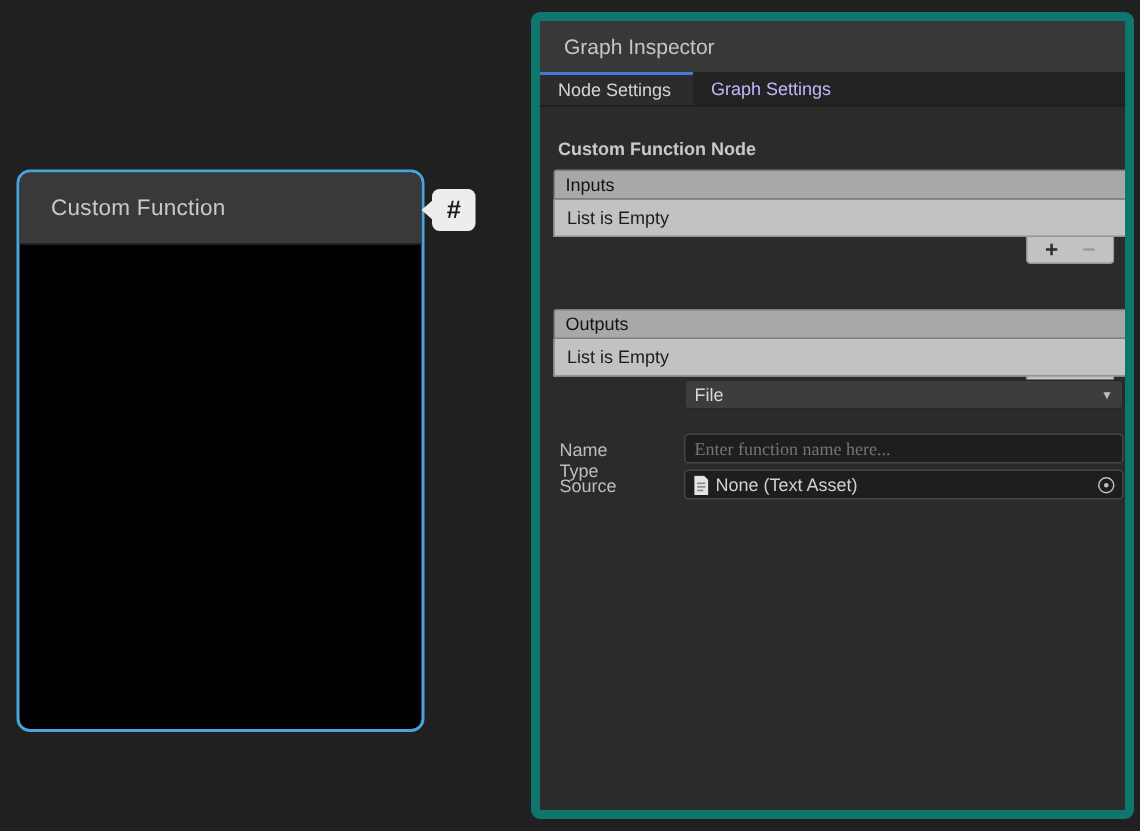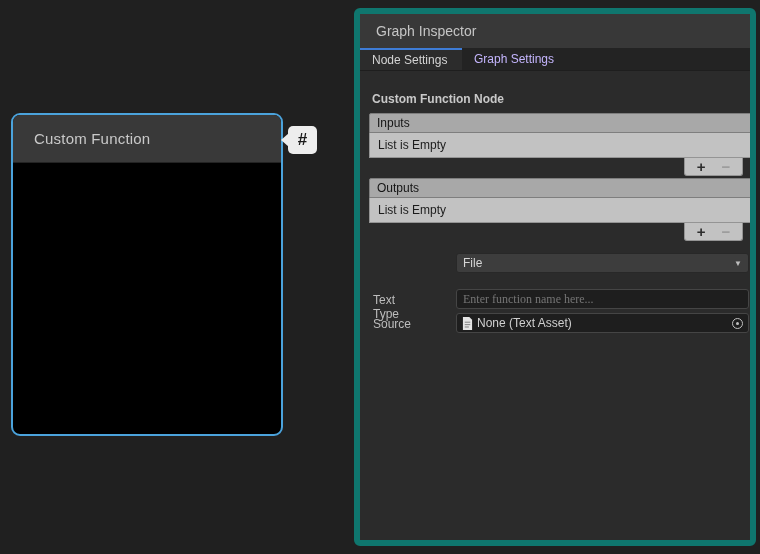--- a/index.html
+++ b/index.html
@@ -6,21 +6,21 @@
   html,body { width:760px; height:554px; overflow:hidden; }
   body {
     background:#202020;
     font-family:"Liberation Sans", sans-serif;
     position:relative;
     -webkit-font-smoothing:antialiased;
   }
 
   
   .graph-node {
-    position:absolute; left:11px; top:113px; width:272px; height:323px;
+    position:absolute; left:11px; top:113px; width:272px; height:375px;
     background:#000; border:2px solid #4BA3DC; border-radius:9px;
     overflow:hidden;
   }
   .node-title-bar {
     height:48px; background:#393939; border-bottom:1px solid #232323;
     display:flex; align-items:center; padding-left:21px;
   }
   .node-title { font-size:15px; color:#C9C9C9; letter-spacing:.2px; }
 
   .hash-badge {
@@ -63,21 +63,21 @@
   }
 
   .section-heading {
     position:absolute; left:12px; top:66px;
     font-size:12px; font-weight:bold; color:#C9C9C9;margin-top:12px;
   }
 
   
   .ulist { position:absolute; left:9px; width:383px; }
   .ulist-inputs  { top:99px;  height:64px; }
-  .ulist-outputs { top:164px; height:64px; }
+  .ulist-outputs { top:192px; height:64px; }
   .ulist-header {
     height:20px; background:#A8A8A8;
     border:1px solid #7E7E7E; border-radius:2px 2px 0 0;
     display:flex; align-items:center; padding-left:7px;
     font-size:12px; color:#141414;
   }
   .ulist-body {
     height:25px; background:#C2C2C2;
     border:1px solid #949494; border-top:none;
     display:flex; align-items:center; padding-left:8px;
@@ -187,21 +187,21 @@
       <span class="list-btn remove">−</span>
     </div>
   </div>
 
   <span class="prop-label lbl-type">Type</span>
   <div class="dropdown">
     <span class="dropdown-value">File</span>
     <span class="dropdown-caret">▼</span>
   </div>
 
-  <span class="prop-label lbl-name">Text</span>
+  <span class="prop-label lbl-name">Name</span>
   <div class="textfield">
     <input type="text" placeholder="Enter function name here..." style="">
   </div>
 
   <span class="prop-label lbl-source">Source</span>
   <div class="objectfield">
     <svg width="11" height="13" viewBox="0 0 12 14">
       <path d="M1 0 h7 l3 3 v11 h-10 z" fill="#E4E4E4"></path>
       <rect x="3" y="5" width="6" height="1.2" fill="#8A8A8A"></rect>
       <rect x="3" y="7.6" width="6" height="1.2" fill="#8A8A8A"></rect>

